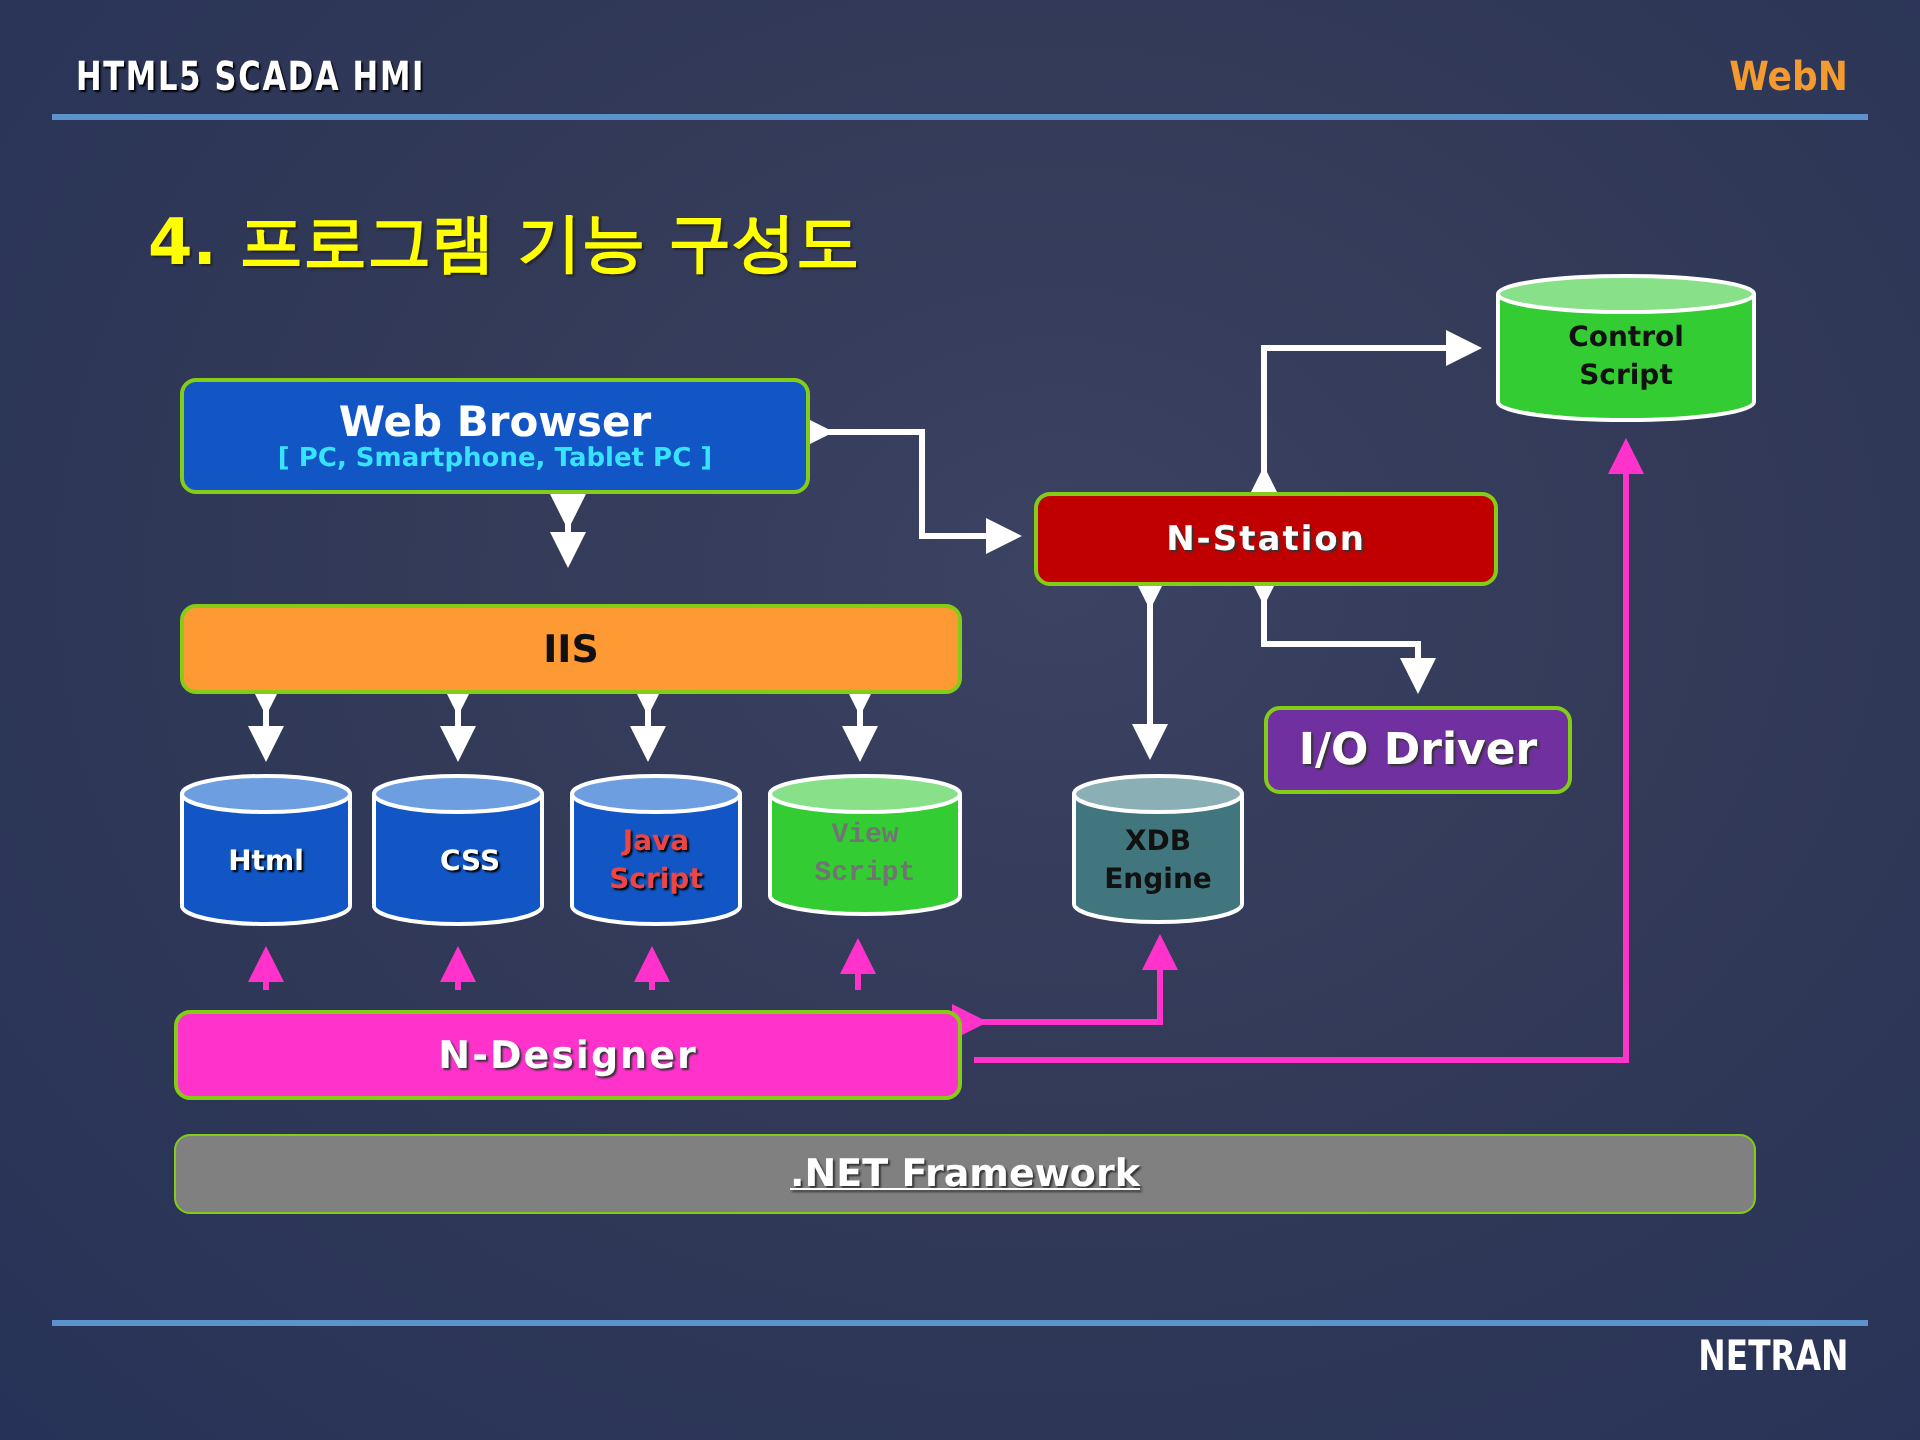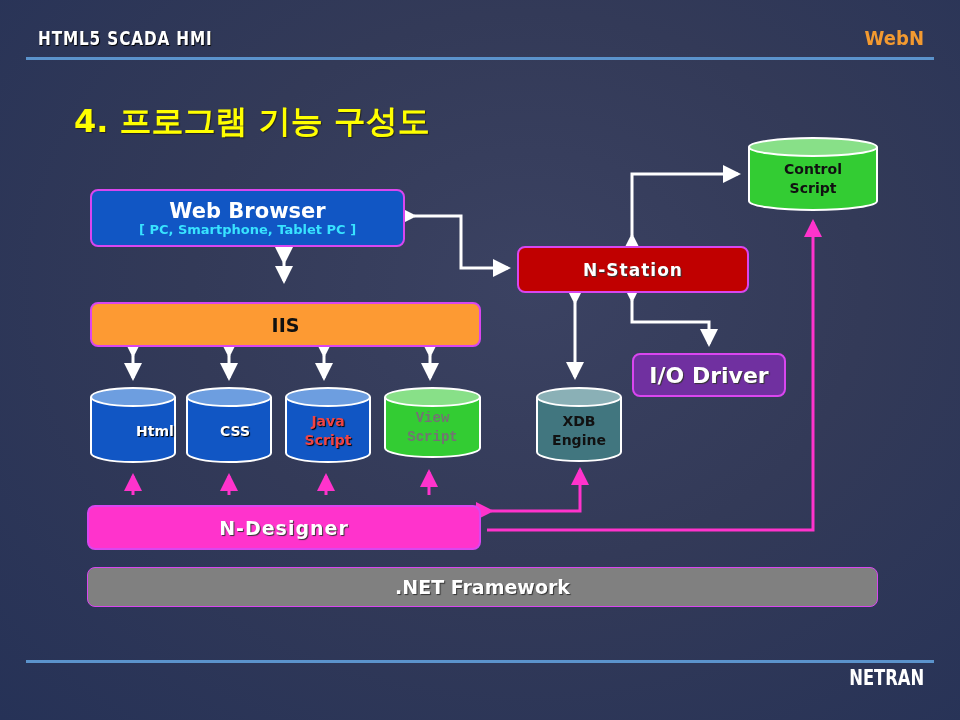--- a/index.html
+++ b/index.html
@@ -8,29 +8,29 @@
     background: radial-gradient(ellipse at 55% 40%, #3b4262 0%, #333a58 45%, #263257 100%);
     font-family: "Liberation Sans", sans-serif;
   }
   .abs { position:absolute; }
   .hdr-title { left:38px; top:26px; color:#fff; font-family:"DejaVu Sans Condensed","DejaVu Sans",sans-serif; font-weight:bold; font-size:20px; letter-spacing:1px; text-shadow:1px 1px 1px #000; transform:scaleX(0.85); transform-origin:left; }
   .hdr-brand { right:36px; top:26px; color:#f39a30; font-family:"DejaVu Sans",sans-serif; font-weight:bold; font-size:20px; transform:scaleX(0.9); transform-origin:right; }
   .rule { height:3px; background:#5b93cc; }
   .page-title { left:74px; top:100px; color:#ffff00; font-family:"DejaVu Sans",sans-serif; font-weight:bold; font-size:32px; text-shadow:1px 1px 1px #222; }
   .footer-brand { right:36px; top:666px; color:#fff; font-weight:bold; font-size:21px; font-family:"DejaVu Sans",sans-serif; transform:scaleX(0.78); transform-origin:right; }
 
-  .box { position:absolute; border:2px solid #d946ef; border-radius:8px; box-sizing:border-box; display:flex; flex-direction:column; align-items:center; justify-content:center; font-family:"DejaVu Sans",sans-serif; font-weight:bold; }
+  .box { position:absolute; border:2px solid #84cc16; border-radius:8px; box-sizing:border-box; display:flex; flex-direction:column; align-items:center; justify-content:center; font-family:"DejaVu Sans",sans-serif; font-weight:bold; }
   .box.web { left:90px; top:189px; width:315px; height:58px; background:#1156c4; color:#fff; }
   .box.web .t1 { font-size:21px; line-height:22px; }
   .box.web .t2 { font-size:13px; color:#38e3ff; font-weight:bold; line-height:15px; }
   .box.iis { left:90px; top:302px; width:391px; height:45px; background:#fd9a33; color:#111; font-size:19px; }
   .box.nst { left:517px; top:246px; width:232px; height:47px; background:#c00000; color:#fff; font-size:17px; letter-spacing:1px; text-shadow:1px 1px 1px #333; }
   .box.io { left:632px; top:353px; width:154px; height:44px; background:#7030a0; color:#fff; font-size:22px; text-shadow:1px 1px 1px #333; }
   .box.nd { left:87px; top:505px; width:394px; height:45px; background:#ff33cc; color:#fff; font-size:19px; letter-spacing:1px; text-shadow:1px 1px 1px #333; }
-  .box.net { left:87px; top:567px; width:791px; height:40px; background:#808080; color:#fff; font-size:19px; border-width:1.5px; text-shadow:1px 1px 1px #333; }
+  .box.net { left:87px; top:567px; width:791px; height:40px; background:#808080; color:#fff; font-size:19px; border-width:1.5px; text-shadow:1px 1px 1px #333;text-decoration:underline; }
 
   .cyl { position:absolute; font-family:"DejaVu Sans",sans-serif; font-weight:bold; text-align:center; }
   .cyl svg { position:absolute; left:0; top:0; overflow:visible; }
   .cyl .lbl { position:absolute; left:0; right:0; font-size:14px; line-height:19px; display:flex; flex-direction:column; align-items:center; justify-content:center; }
   #diagram { position:absolute; left:0; top:0; width:960px; height:720px; }
 </style>
 </head>
 <body>
 
 <div class="abs hdr-title">HTML5 SCADA HMI</div>
@@ -82,21 +82,21 @@
 <div class="box io">
     <span>I/O Driver</span>
   </div>
 <div class="box nd">
     <span>N-Designer</span>
   </div>
 <div class="box net">
     <span>.NET Framework</span>
   </div>
 
-<div class="cyl" style="left:90px; top:387px; width:86px; height:77px;padding-left:44px;">
+<div class="cyl" style="left:90px; top:387px; width:86px; height:77px;">
   <svg width="86" height="77">
       <path d="M1,10 L1,66 A42,9 0 0 0 85,66 L85,10" fill="#1156c4" stroke="#fff" stroke-width="2"></path>
       <ellipse cx="43" cy="10" rx="42" ry="9" fill="#6d9ee0" stroke="#fff" stroke-width="2"></ellipse>
     </svg>
   <div class="lbl" style="top:22px; height:44px; color:#fff; text-shadow:1px 1px 1px #000;">
     <span>Html</span>
     <span></span>
   </div>
 </div>
 <div class="cyl" style="left:186px; top:387px; width:86px; height:77px;">

